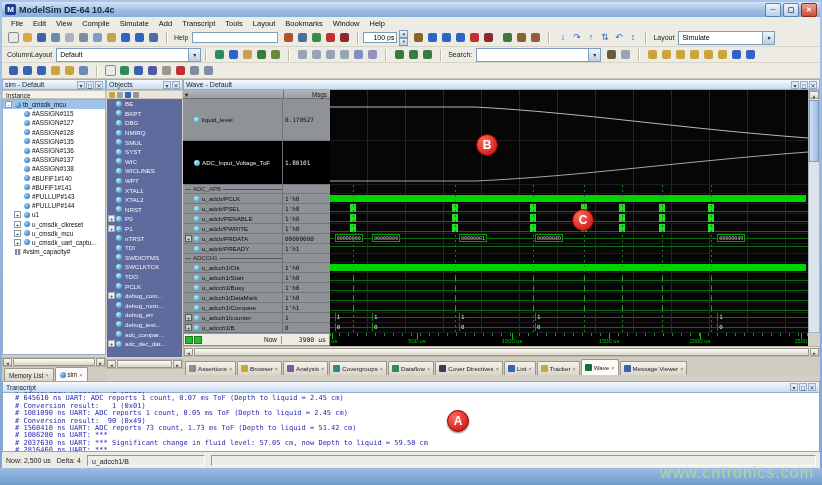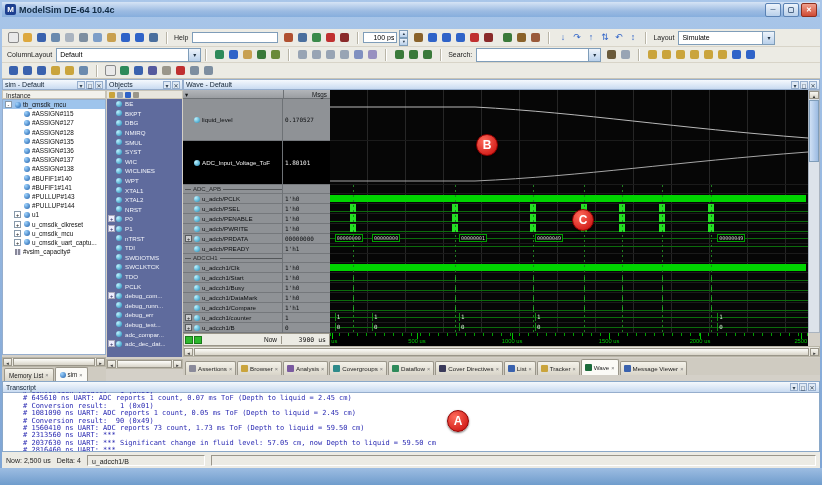--- a/index.html
+++ b/index.html
@@ -135,21 +135,21 @@
     gap:1px;padding:0 2px;overflow:hidden;}
   .wtab{height:13px;display:flex;align-items:center;gap:2px;font-size:6.2px;padding:0 3px;color:#222;
     background:linear-gradient(#f4f2ea,#d9d5c9);border:1px solid #9a968a;border-bottom:none;border-radius:2px 2px 0 0;white-space:nowrap;}
   .wtab.active{background:#fbfaf6;height:15px;}
   .ticon{width:7px;height:7px;border-radius:1px;flex:none;}
   .tclose{font-size:5.5px;color:#777;}
   
   .transcript{position:absolute;left:2px;top:381px;right:2px;height:71px;background:#fff;border:1px solid #8aa8c8;box-sizing:border-box;}
   .thead{height:10px;background:linear-gradient(#f5f9fd,#c9dbf1);border-bottom:1px solid #96aecd;display:flex;
     align-items:center;font-size:6.8px;color:#123;padding:0 3px;gap:3px;}
-  .tbody{position:absolute;top:10px;bottom:0;left:0;right:0;overflow:hidden;padding-left:20px;}
+  .tbody{position:absolute;top:10px;bottom:0;left:0;right:0;overflow:hidden;padding-left:12px;}
   .tl{font-family:"DejaVu Sans Mono",monospace;font-size:7px;line-height:7.4px;color:#2a2ab2;white-space:pre;}
   .tl.clip{margin-top:-4px;}
   
   .statusbar{position:absolute;left:2px;top:452px;right:2px;height:16px;background:#ecebe4;display:flex;align-items:center;
     font-size:7px;color:#222;gap:6px;padding:0 4px;box-sizing:border-box;}
   .scell{border:1px solid;border-color:#9a968a #ffffff #ffffff #9a968a;padding:0 4px;height:11px;line-height:11px;box-sizing:border-box;}
   .bottomframe{position:absolute;left:0;right:0;bottom:0;height:17px;background:linear-gradient(#9dbde2,#6f9ccc);}
   .watermark{position:absolute;right:8px;bottom:3px;font-size:16px;letter-spacing:1px;color:#a9d9a0;z-index:50;}
   
   .annot{position:absolute;width:22px;height:22px;border-radius:50%;z-index:60;display:flex;align-items:center;justify-content:center;
@@ -164,20 +164,34 @@
   <div class="titlebar">
     <span class="applogo">M</span>
     <span>ModelSim DE-64 10.4c</span>
     <span class="winbtns">
       <span class="wb">─</span>
       <span class="wb">▢</span>
       <span class="wb close">✕</span>
     </span>
   </div>
 
+  <div class="menubar" id="menubar">
+      <span class="mi">File</span>
+      <span class="mi">Edit</span>
+      <span class="mi">View</span>
+      <span class="mi">Compile</span>
+      <span class="mi">Simulate</span>
+      <span class="mi">Add</span>
+      <span class="mi">Transcript</span>
+      <span class="mi">Tools</span>
+      <span class="mi">Layout</span>
+      <span class="mi">Bookmarks</span>
+      <span class="mi">Window</span>
+      <span class="mi">Help</span>
+    </div>
 
   <div class="tb tb1">
     <span class="tbgroup">
         <span class="tbi">
           <span class="sw" style="background: rgb(233, 233, 233); border: 1px solid rgb(138, 138, 138);"></span>
         </span>
         <span class="tbi">
           <span class="sw" style="background: rgb(221, 168, 62);"></span>
         </span>
         <span class="tbi">
@@ -1073,33 +1087,34 @@
         <span class="phi">◻</span>
         <span class="phi">✕</span>
       </span>
     </div>
     <div class="tbody" id="trans-lines">
         <div class="tl clip"># Conversion result:   1 (0x01)</div>
         <div class="tl"># 645610 ns UART: ADC reports 1 count, 0.07 ms ToF (Depth to liquid = 2.45 cm)</div>
         <div class="tl"># Conversion result:   1 (0x01)</div>
         <div class="tl"># 1081090 ns UART: ADC reports 1 count, 0.05 ms ToF (Depth to liquid = 2.45 cm)</div>
         <div class="tl"># Conversion result:  90 (0x49)</div>
-        <div class="tl"># 1560410 ns UART: ADC reports 73 count, 1.73 ms ToF (Depth to liquid = 59.50 cm)</div>
-        <div class="tl"># 2313560 ns UART: ***</div>
+        <div class="tl"># 1560410 ns UART: ADC reports 73 count, 1.73 ms ToF (Depth to liquid = 51.42 cm)</div>
+        <div class="tl"># 1086280 ns UART: ***</div>
         <div class="tl"># 2037630 ns UART: *** Significant change in fluid level: 57.05 cm, now Depth to liquid = 59.50 cm</div>
         <div class="tl"># 2816460 ns UART: ***</div>
       </div>
   </div>
 
   <div class="statusbar">
     <span>Now: 2,500 us</span>
     <span>Delta: 4</span>
     <span class="scell" style="width:118px">u_adcch1/B</span>
     <span class="scell" style="flex:1"></span>
   </div>
 
   <div class="bottomframe"></div>
+  <div class="watermark">www.cntronics.com</div>
   <div id="annots">
       <div class="annot" style="left: 447px; top: 410px;">A</div>
       <div class="annot" style="left: 476px; top: 134px;">B</div>
       <div class="annot" style="left: 572px; top: 209px;">C</div>
     </div>
 </div>
 
 </body></html>

